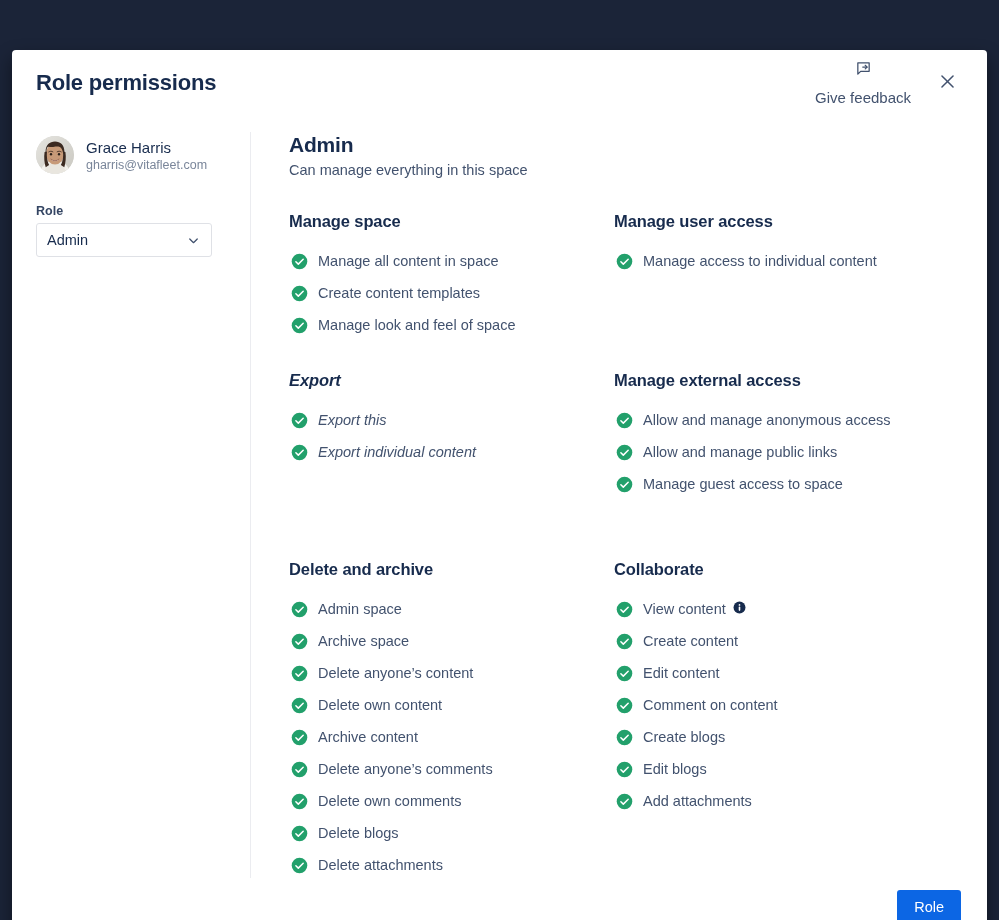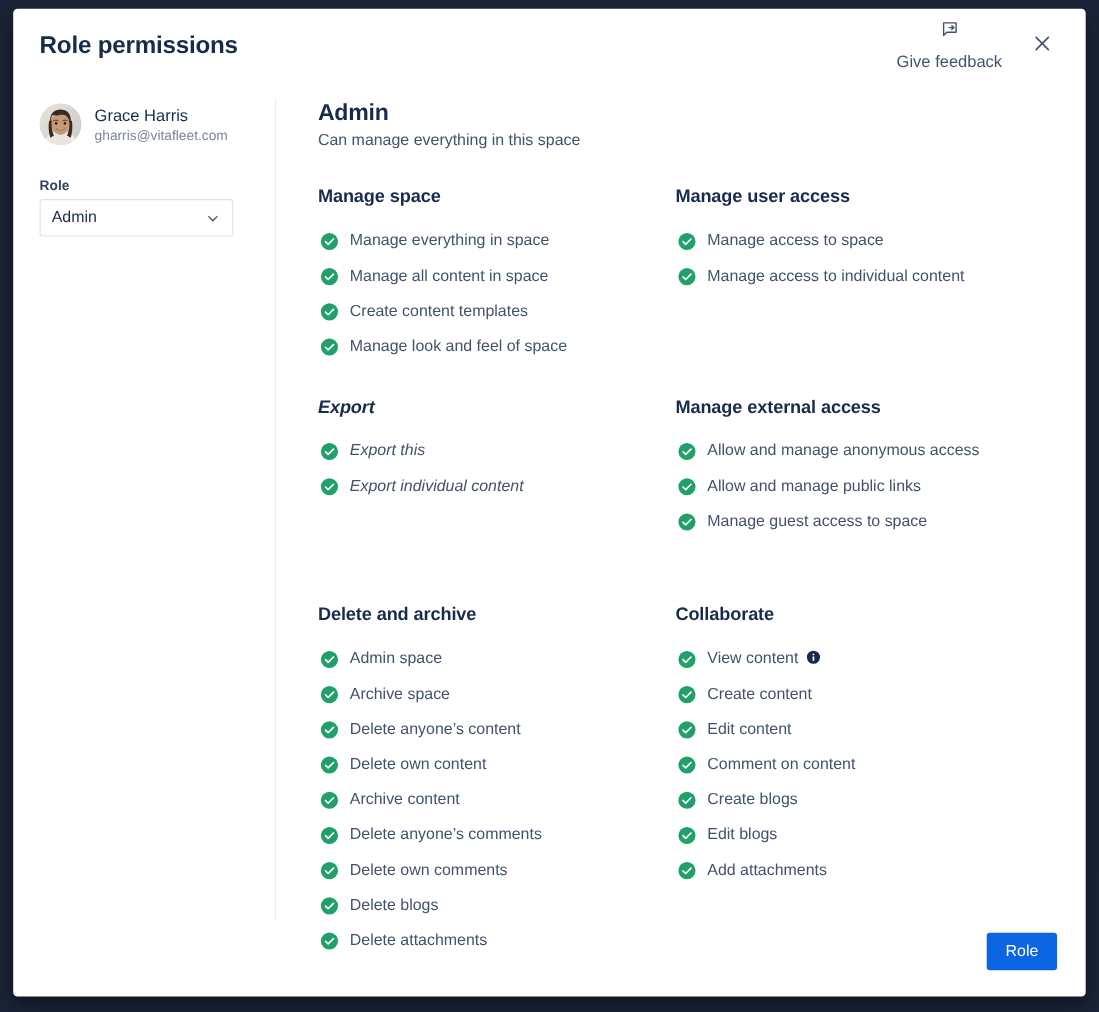--- a/index.html
+++ b/index.html
@@ -6,20 +6,21 @@
   html, body {
     width: 999px; height: 920px;
     background: #1b2438;
     font-family: "Liberation Sans", sans-serif;
     overflow: hidden;
   }
   #page-root {
     position: relative;
     width: 999px; height: 792px;
     background: #1b2438;
+    margin-top: 42px;
   }
   .modal {
     position: absolute;
     left: 12px; top: 8px;
     width: 975px; height: 898px;
     background: #ffffff;
     border-radius: 4px;
     box-shadow: 0 8px 18px rgba(0,0,0,0.45);
     overflow: hidden;
   }
@@ -296,31 +297,20 @@
             <div class="perm-group" style="margin-bottom: 30px;">
               <div class="group-title">Manage space</div>
               <div class="perm-item">
                 <span>
                   <svg class="check-icon" viewBox="0 0 24 24">
                     <circle cx="12" cy="12" r="11" fill="#22A06B"></circle>
                     <path d="M6.9 12.3 10.3 15.7 17.2 8.8" fill="none" stroke="#ffffff" stroke-width="2.1" stroke-linecap="round" stroke-linejoin="round"></path>
                   </svg>
                 </span>
                 <span class="perm-label">
-                  <span>Manage everything in space</span>
-                </span>
-              </div>
-              <div class="perm-item">
-                <span>
-                  <svg class="check-icon" viewBox="0 0 24 24">
-                    <circle cx="12" cy="12" r="11" fill="#22A06B"></circle>
-                    <path d="M6.9 12.3 10.3 15.7 17.2 8.8" fill="none" stroke="#ffffff" stroke-width="2.1" stroke-linecap="round" stroke-linejoin="round"></path>
-                  </svg>
-                </span>
-                <span class="perm-label">
                   <span>Manage all content in space</span>
                 </span>
               </div>
               <div class="perm-item">
                 <span>
                   <svg class="check-icon" viewBox="0 0 24 24">
                     <circle cx="12" cy="12" r="11" fill="#22A06B"></circle>
                     <path d="M6.9 12.3 10.3 15.7 17.2 8.8" fill="none" stroke="#ffffff" stroke-width="2.1" stroke-linecap="round" stroke-linejoin="round"></path>
                   </svg>
                 </span>
@@ -335,31 +325,20 @@
                     <path d="M6.9 12.3 10.3 15.7 17.2 8.8" fill="none" stroke="#ffffff" stroke-width="2.1" stroke-linecap="round" stroke-linejoin="round"></path>
                   </svg>
                 </span>
                 <span class="perm-label">
                   <span>Manage look and feel of space</span>
                 </span>
               </div>
             </div>
             <div class="perm-group" style="margin-bottom: 30px;">
               <div class="group-title">Manage user access</div>
-              <div class="perm-item">
-                <span>
-                  <svg class="check-icon" viewBox="0 0 24 24">
-                    <circle cx="12" cy="12" r="11" fill="#22A06B"></circle>
-                    <path d="M6.9 12.3 10.3 15.7 17.2 8.8" fill="none" stroke="#ffffff" stroke-width="2.1" stroke-linecap="round" stroke-linejoin="round"></path>
-                  </svg>
-                </span>
-                <span class="perm-label">
-                  <span>Manage access to space</span>
-                </span>
-              </div>
               <div class="perm-item">
                 <span>
                   <svg class="check-icon" viewBox="0 0 24 24">
                     <circle cx="12" cy="12" r="11" fill="#22A06B"></circle>
                     <path d="M6.9 12.3 10.3 15.7 17.2 8.8" fill="none" stroke="#ffffff" stroke-width="2.1" stroke-linecap="round" stroke-linejoin="round"></path>
                   </svg>
                 </span>
                 <span class="perm-label">
                   <span>Manage access to individual content</span>
                 </span>

